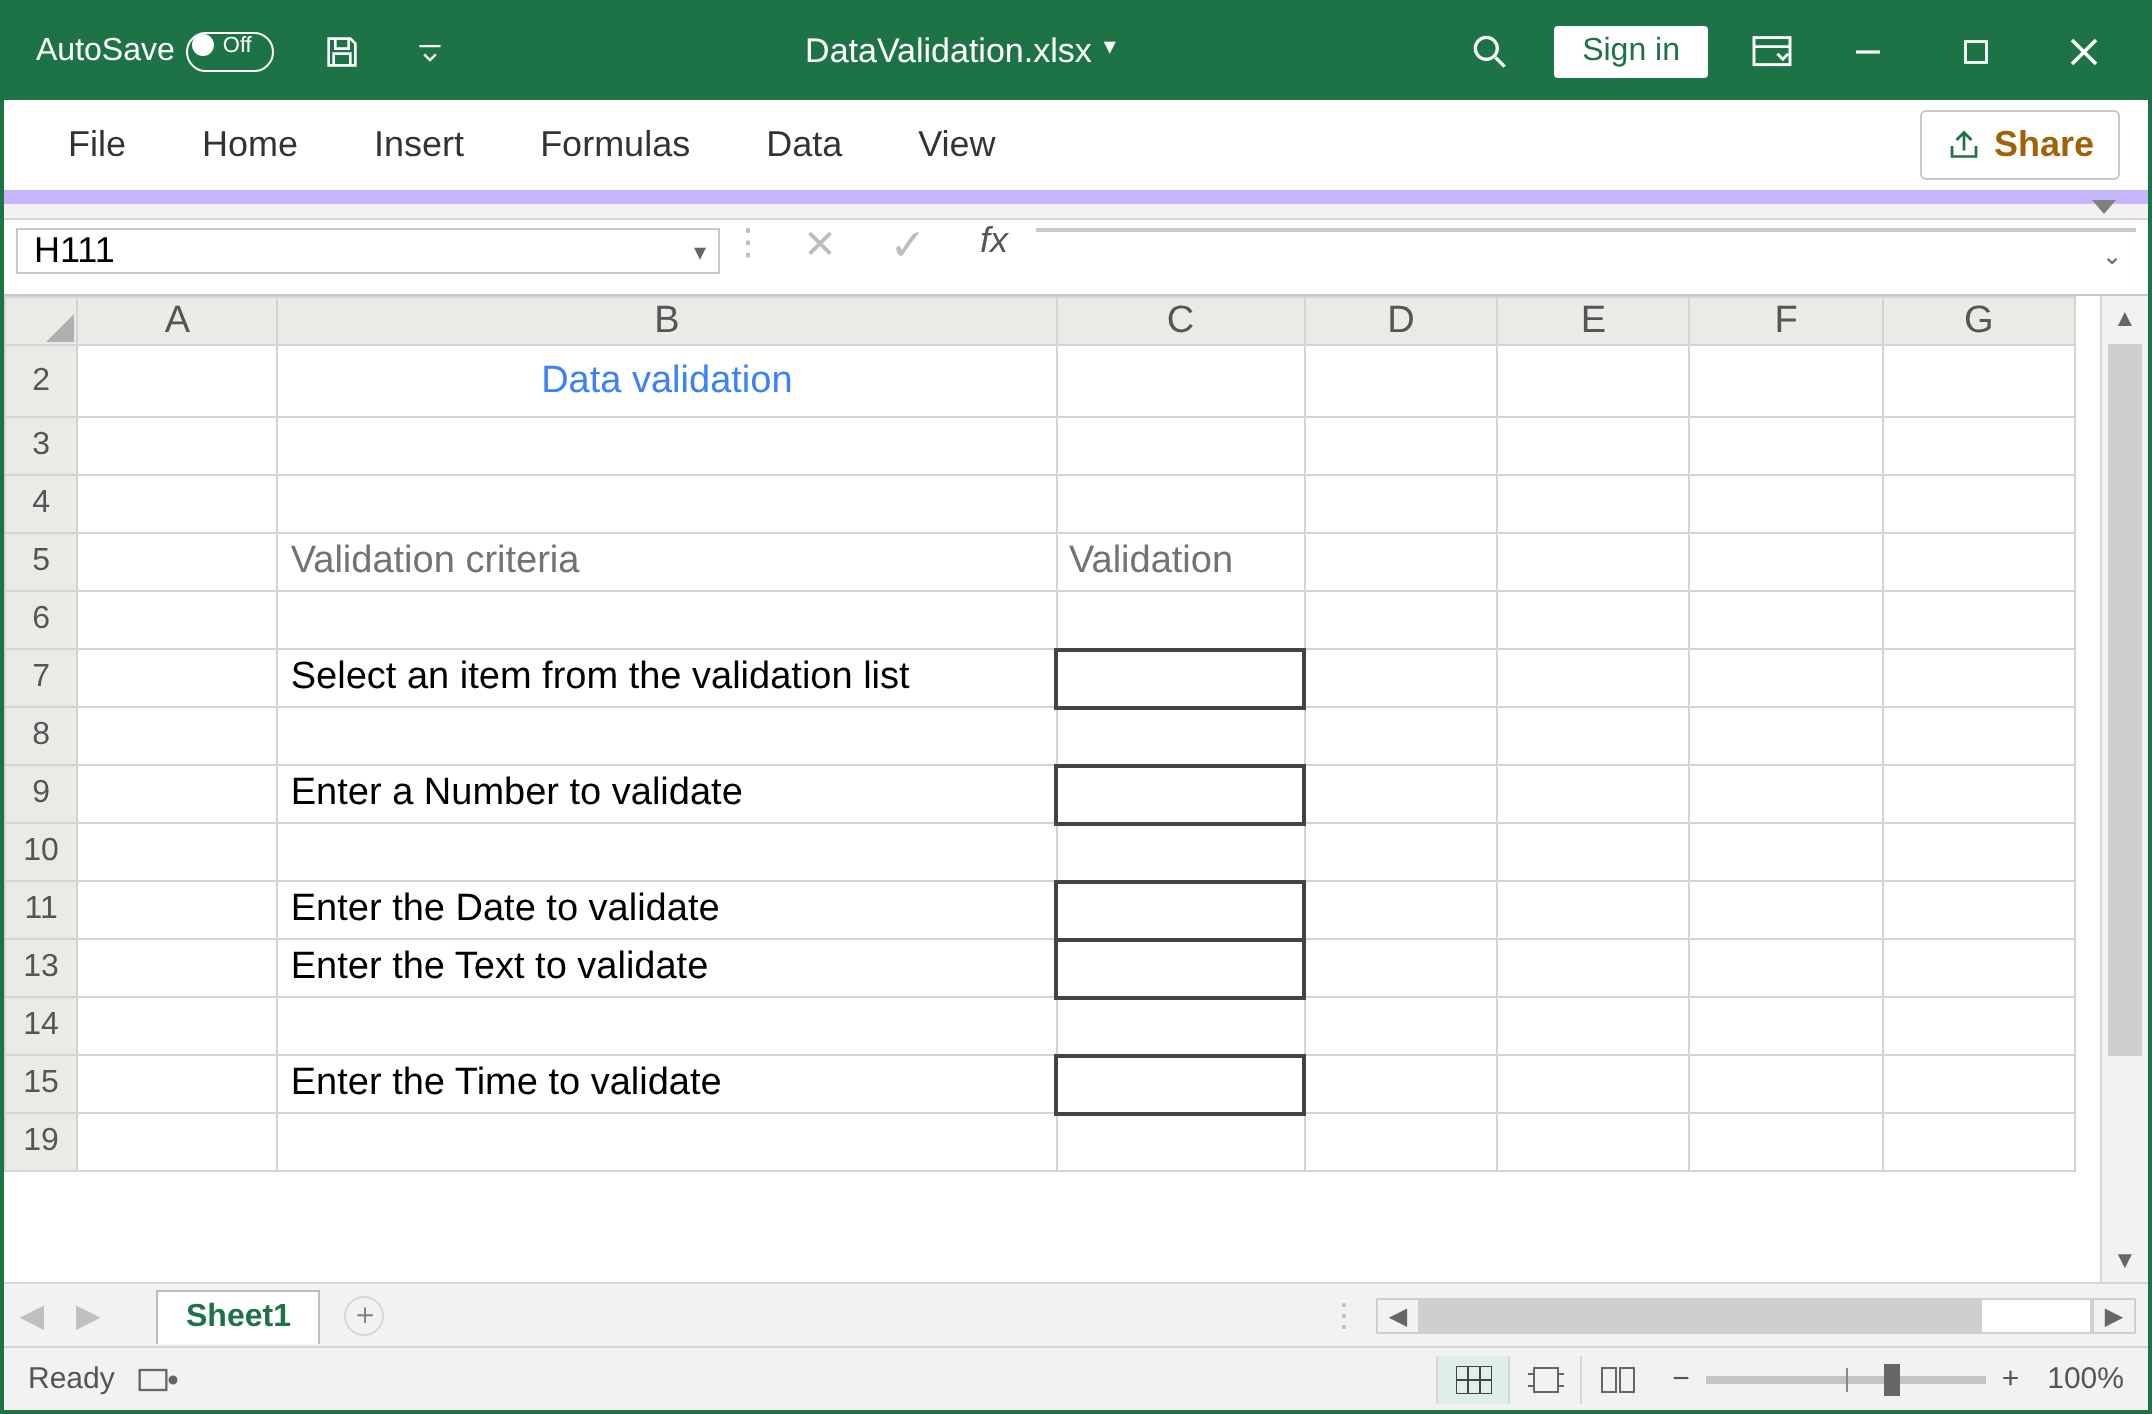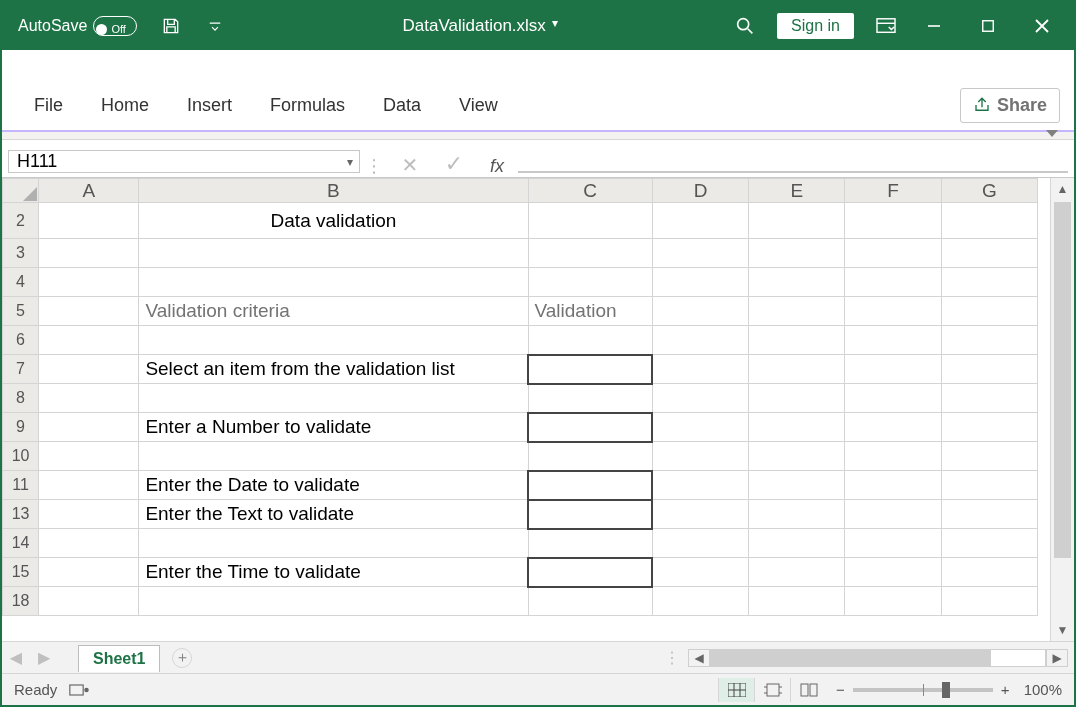--- a/index.html
+++ b/index.html
@@ -2,56 +2,56 @@
 <html><head>
 <meta charset="utf-8">
 <style>
   * { box-sizing: border-box; }
   html, body { margin:0; padding:0; font-family: "Segoe UI", Arial, sans-serif; background:#fff; }
   .window { width:1076px; height:707px; border:2px solid #1e7346; position:relative; display:flex; flex-direction:column; overflow:hidden;}
   
   .titlebar { height:48px; background:#1e7346; color:#fff; display:flex; align-items:center; padding:0 6px; font-size:16px; }
   .titlebar .left { display:flex; align-items:center; gap:4px; }
   .autosave { display:flex; align-items:center; gap:6px; padding:0 10px;}
-  .toggle { width:44px; height:20px; border:1px solid #fff; border-radius:10px; display:flex; align-items:flex-end; padding:0 4px 0 2px; gap:4px; font-size:11px; color:#fff;}
+  .toggle { width:44px; height:20px; border:1px solid #fff; border-radius:10px; display:flex; align-items:flex-start; padding:0 4px 0 2px; gap:4px; font-size:11px; color:#fff;}
   .toggle .knob { width:11px; height:11px; background:#fff; border-radius:50%; }
   .tb-btn { width:40px; height:48px; display:flex; align-items:center; justify-content:center; color:#fff; }
   .tb-btn svg { stroke:#fff; fill:none; }
   .title-center { flex:1; display:flex; align-items:flex-start; justify-content:center; gap:6px; font-size:17px;}
   .title-right { display:flex; align-items:center; gap:2px; }
   .signin { background:#fff; color:#1e7346; padding:4px 14px; border-radius:2px; font-size:16px; margin:0 10px;}
   .win-ctrl { width:52px; height:48px; display:flex; align-items:center; justify-content:center; }
   
-  .ribbon { height:52px; background:#fff; border-bottom:2px solid #c4b5fd; display:flex; align-items:center; padding:0 14px; gap:2px;margin-top:30px;}
+  .ribbon { height:52px; background:#fff; border-bottom:7px solid #c4b5fd; display:flex; align-items:center; padding:0 14px; gap:2px;}
   .ribbon .tab { padding:8px 18px; font-size:18px; color:#333; }
   .ribbon .spacer { flex:1; }
-  .rib-btn { display:flex; align-items:center; gap:6px; padding:6px 12px; border:1px solid #c8c8c8; border-radius:3px; font-size:18px; color:#737373; font-weight:600; margin-left:8px;}
+  .rib-btn { display:flex; align-items:center; gap:6px; padding:6px 12px; border:1px solid #c8c8c8; border-radius:3px; font-size:18px; color:#a16207; font-weight:600; margin-left:8px;}
   .collapse-row { height:8px; background:#f3f2f1; border-bottom:1px solid #d6d6d6; position:relative;}
   .collapse-row::after { content:""; position:absolute; right:16px; top:-2px; width:0;height:0;border-left:6px solid transparent;border-right:6px solid transparent;border-top:7px solid #808080;}
   
-  .formula { height:38px; display:flex; align-items:flex-end; border-bottom:1px solid #c8c8c8; background:#fff;}
+  .formula { height:38px; display:flex; align-items:flex-start; border-bottom:1px solid #c8c8c8; background:#fff;}
   .namebox { width:352px; display:flex; align-items:center; border:1px solid #c8c8c8; margin:4px 0 4px 6px; padding:0 8px; font-size:18px; position:relative;}
   .namebox .dd { position:absolute; right:6px; font-size:12px; color:#666;}
   .fx-sep { width:28px; display:flex; align-items:center; justify-content:center; color:#bbb; font-size:18px;}
   .fx-btn { width:44px; display:flex; align-items:center; justify-content:center; color:#bdbdbd; font-size:20px;}
   .fx-btn.check { color:#bdbdbd; font-size:22px;}
   .fx-label { width:42px; display:flex; align-items:center; justify-content:center; font-style:italic; color:#555; font-size:18px;}
   .fx-input { flex:1; border:1px solid #c8c8c8; margin:4px 6px 4px 0; position:relative;}
   .fx-input .dd { position:absolute; right:6px; top:6px; font-size:12px; color:#666;}
   
   .gridwrap { flex:1; display:flex; overflow:hidden; position:relative; background:#fff;}
   .grid { flex:1; position:relative; overflow:hidden;}
   table.sheet { border-collapse:collapse; table-layout:fixed; width:1036px;}
   table.sheet th, table.sheet td { border:1px solid #d4d4d4; font-size:19px; height:29px; padding:0 6px; text-align:left; background:#fff; font-weight:400;}
   table.sheet th { background:#eceae7; text-align:center; font-weight:400; color:#555; height:24px;}
   table.sheet th.rowh { background:#eceae7; text-align:center; width:36px; font-size:16px;}
   .corner { width:36px; background:#eceae7; position:relative;}
   .corner::after{content:"";position:absolute;right:1px;bottom:1px;width:0;height:0;border-left:14px solid transparent;border-bottom:14px solid #b0b0b0;}
   .colA{width:100px}.colB{width:388px}.colC{width:124px}.colD{width:96px}.colE{width:96px}.colF{width:96px}.colG{width:96px}
-  .big { font-size:26px; font-weight:700; color:#000000;}
+  .big { font-size:26px; font-weight:700; color:#3b82f6;}
   .hdr { font-weight:700; color:#737373;}
   .boxed { border:2px solid #444 !important; background:#fff;}
   .row36{height:36px}
   .vscroll { width:24px; background:#f2f2f2; border-left:1px solid #d6d6d6; position:relative;}
   .vscroll .up,.vscroll .down{height:22px;display:flex;align-items:center;justify-content:center;color:#666;font-size:12px;background:#f2f2f2;}
   .vscroll .thumb{position:absolute;left:3px;right:3px;top:24px;height:356px;background:#cfcfcf;}
   
   .tabbar { height:32px; background:#f2f2f2; border-top:1px solid #d6d6d6; display:flex; align-items:center; font-size:16px;}
   .tabnav { width:56px; display:flex; align-items:center; justify-content:center; gap:16px; color:#bfbfbf; padding:0 10px;}
   .sheettab { background:#fff; border:1px solid #bdbdbd; border-bottom:none; padding:4px 14px; font-weight:700; color:#1e7346; position:relative; top:1px;}
@@ -315,21 +315,21 @@
               <th class="rowh">15</th>
               <td></td>
               <td>Enter the Time to validate</td>
               <td class="boxed"></td>
               <td></td>
               <td></td>
               <td></td>
               <td></td>
             </tr>
         <tr>
-              <th class="rowh">18</th>
+              <th class="rowh">19</th>
               <td></td>
               <td></td>
               <td></td>
               <td></td>
               <td></td>
               <td></td>
               <td></td>
             </tr>
       </tbody>
         </table>

